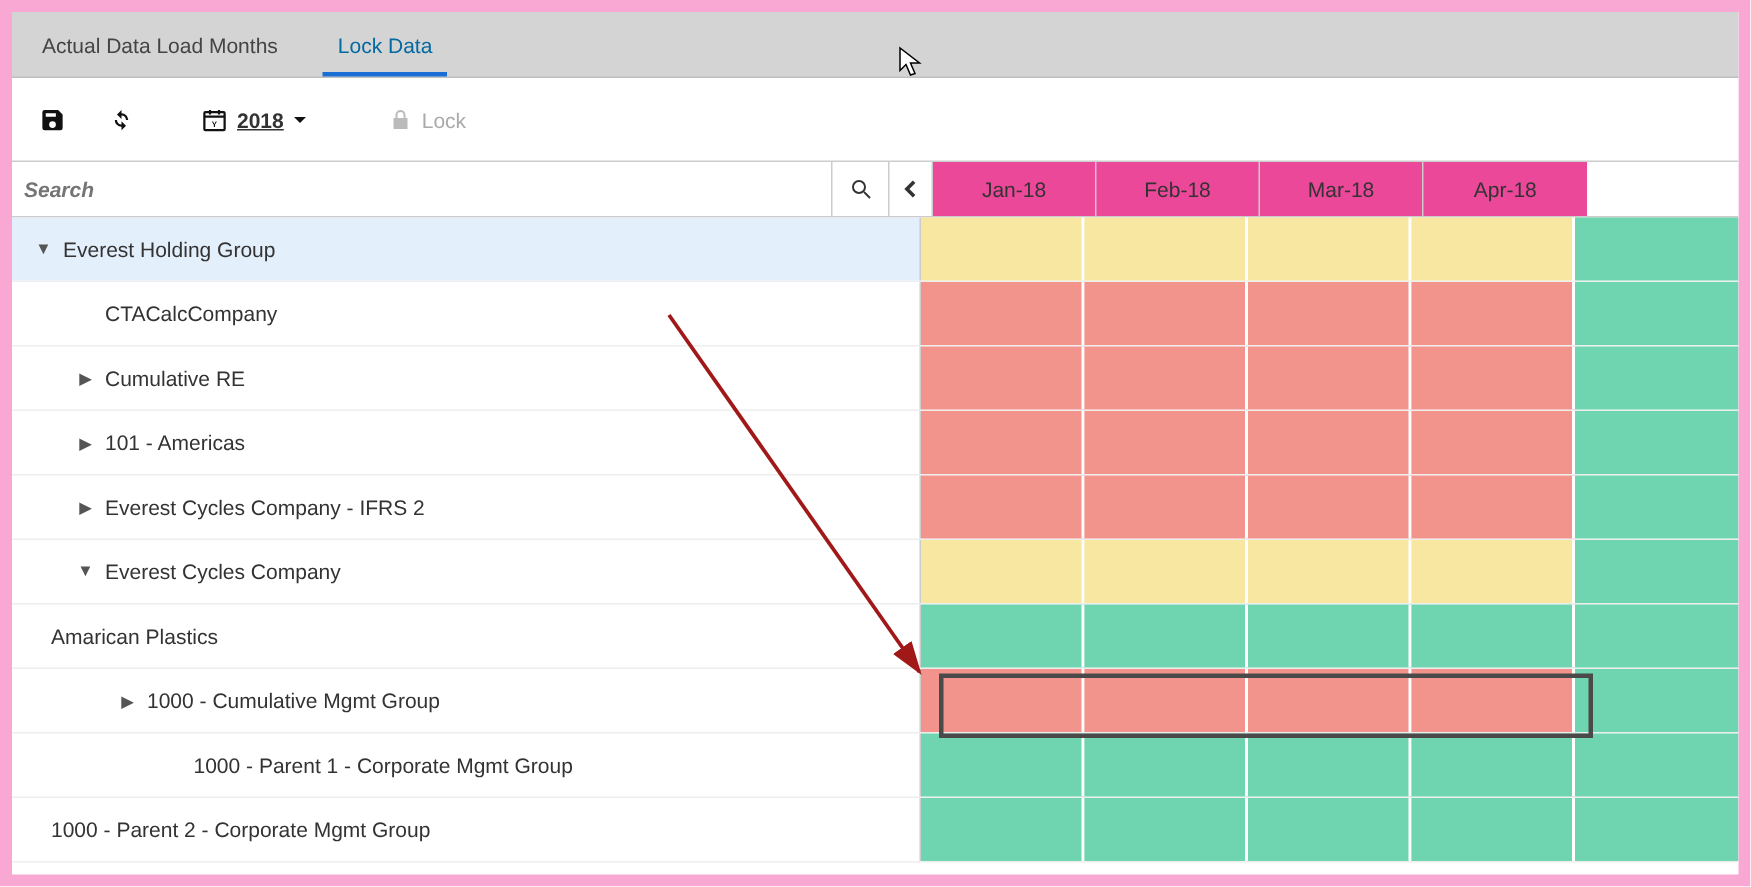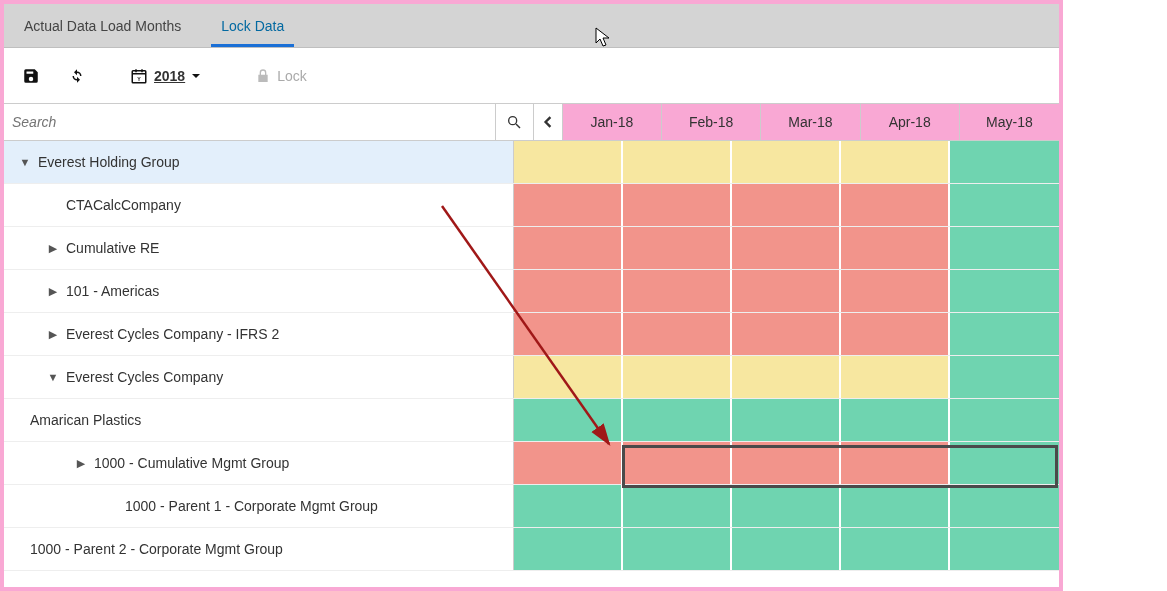--- a/index.html
+++ b/index.html
@@ -1,40 +1,40 @@
 <!DOCTYPE html>
 <html><head>
   <meta charset="utf-8">
   <style>
     * { box-sizing: border-box; margin: 0; padding: 0; }
     body { font-family: "Segoe UI", Arial, sans-serif; font-size: 14px; color: #333; background: #fff; }
-    .frame { width: 1063px; height: 591px; border: 4px solid #f9a8d4; position: relative; overflow: hidden; }
+    .frame { width: 1167px; height: 591px; border: 8px solid #f9a8d4; position: relative; overflow: hidden; }
 
     
     .tabs-bar { height: 44px; background: #d4d4d4; display: flex; align-items: stretch; border-bottom: 1px solid #bfbfbf; }
     .tab { padding: 0 20px; display: flex; align-items: center; color: #444; cursor: pointer; position: relative; }
     .tab.active { color: #0369a1; }
     .tab.active::after { content: ""; position: absolute; bottom: 0; left: 10px; right: 10px; height: 3px; background: #1a6fd6; }
 
     
     .toolbar { height: 55px; background: #fff; display: flex; align-items: center; padding: 0 8px; gap: 8px; }
     .tb-btn { display: inline-flex; align-items: center; gap: 6px; padding: 6px 10px; cursor: pointer; color: #222; }
     .tb-btn.disabled { color: #aaa; cursor: default; }
     .year-picker { display: inline-flex; align-items: center; gap: 6px; padding: 6px 10px; font-weight: 600; cursor: pointer; text-decoration: underline; }
     .year-picker svg { display:block; }
     .highlight-box { border: 3px solid #b02020; padding: 4px 2px; display:inline-flex; }
 
     
     .header-row { display: flex; height: 38px; border-top: 1px solid #ccc; border-bottom: 1px solid #ccc; background: #fff; }
     .left-head { width: 614px; display: flex; align-items: stretch; border-right: 1px solid #ccc; }
     .search-wrap { flex: 1; display:flex; align-items:center; border-right:1px solid #ccc; }
-    .search-input { width: 100%; height: 100%; border: none; outline: none; padding: 0 8px; font-size: 14px; font-style: italic; color: #888; }
+    .search-input { width: 100%; height: 100%; border: none; outline: none; padding: 0 8px; font-size: 14px; font-style: italic; color: #888; font-weight: bold; }
     .search-btn { width: 38px; display:flex; align-items:center; justify-content:center; border-right:1px solid #ccc; cursor:pointer; }
     .nav-left-btn { width: 28px; display:flex; align-items:center; justify-content:center; cursor:pointer; }
-    .month-head { width: 109px; display:flex; align-items:center; justify-content:center; border-right:1px solid #ccc; background:#f9a8d4; color:#333; }
+    .month-head { width: 109px; display:flex; align-items:center; justify-content:center; border-right:1px solid #ccc; background:#ec4899; color:#333; }
     .month-head:last-child { border-right:none; }
 
     
     .grid-body { display:flex; flex-direction:column; }
     .grid-row { display:flex; height: 43px; border-bottom:1px solid #eee; }
     .tree-cell { width: 614px; display:flex; align-items:center; border-right:1px solid #ccc; padding-left: 6px; }
     .tree-cell.sel { background:#e3effb; }
     .arrow { width:14px; display:inline-flex; justify-content:center; color:#555; font-size:11px; }
     .label { padding-left:6px; color:#333; }
     .cells { display:flex; flex:1; }
@@ -110,21 +110,20 @@
       <div class="nav-left-btn">
         <svg width="12" height="12" viewBox="0 0 10 10">
             <path d="M7 1 L3 5 L7 9" fill="none" stroke="#333" stroke-width="2"></path>
           </svg>
       </div>
     </div>
     <div class="month-head">Jan-18</div>
     <div class="month-head">Feb-18</div>
     <div class="month-head">Mar-18</div>
     <div class="month-head">Apr-18</div>
-    <div class="month-head">May-18</div>
   </div>
 
   <div class="grid-body" id="grid-body">
       <div class="grid-row">
         <div class="tree-cell sel" style="padding-left: 14px;">
           <span class="arrow">▼</span>
           <span class="label">Everest Holding Group</span>
         </div>
         <div class="cells">
           <div class="cell c-yellow"></div>

